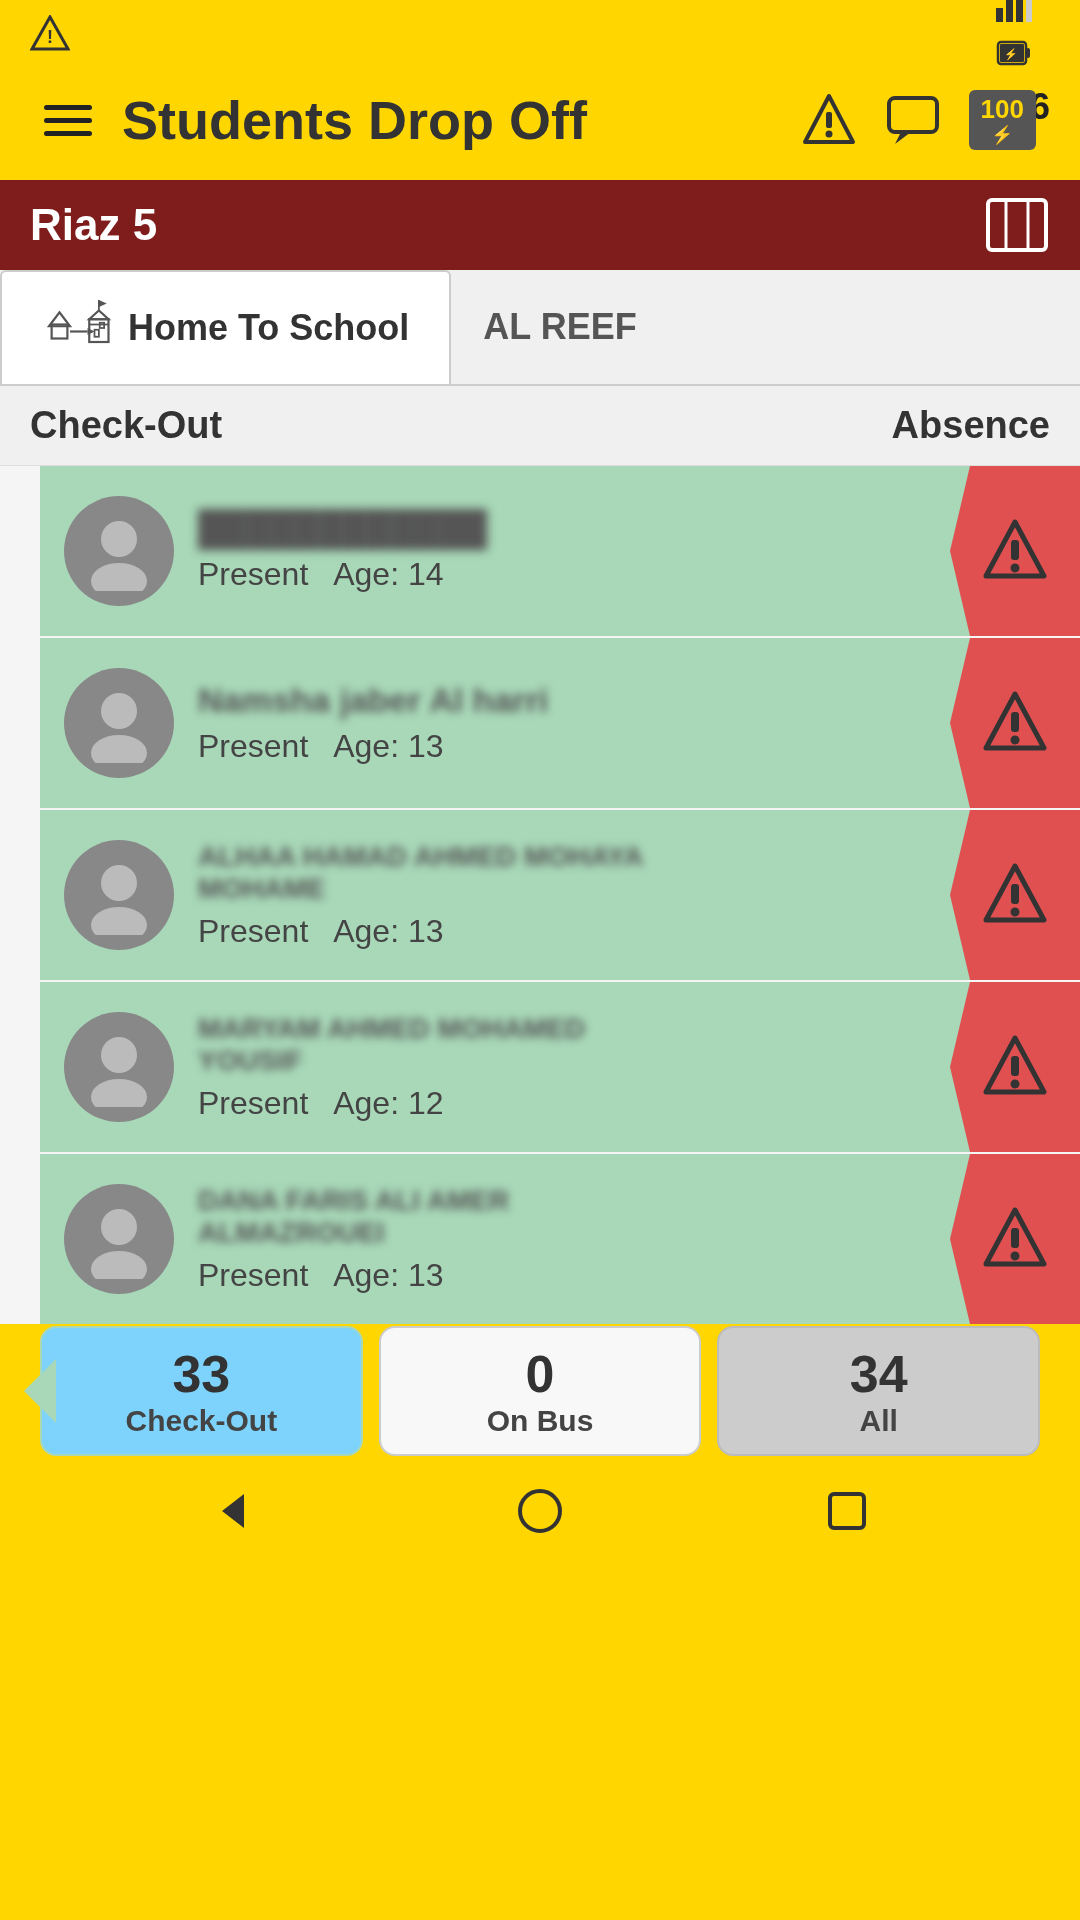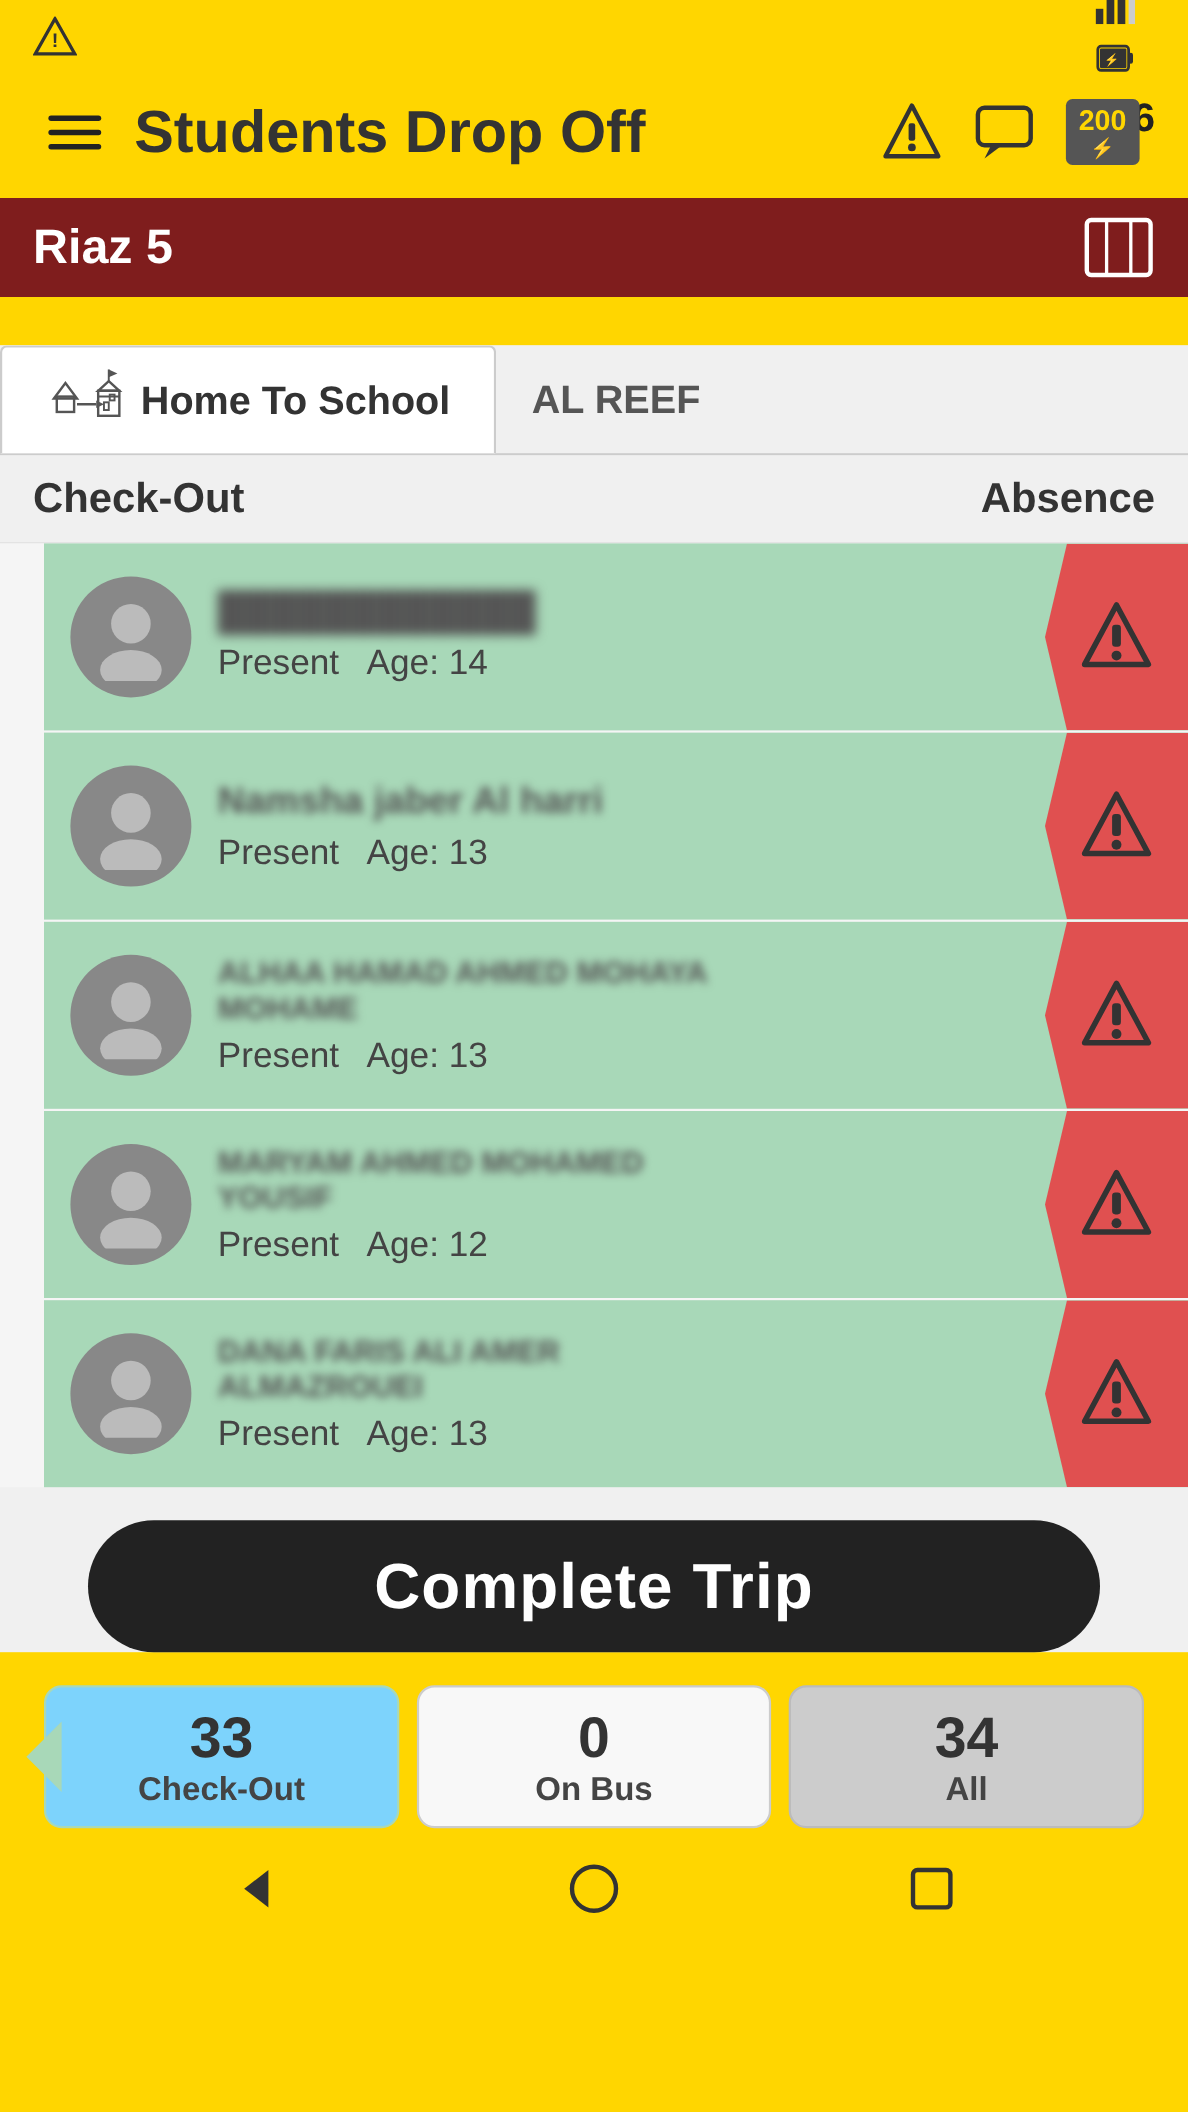--- a/index.html
+++ b/index.html
@@ -114,25 +114,24 @@
     }
     .map-icon-btn {
       background: none;
       border: none;
       cursor: pointer;
     }
 
     
     .tab-bar {
       background: #f0f0f0;
-      height: 100px;
+      height: 116px;
       display: flex;
       align-items: center;
       border-bottom: 2px solid #ccc;
-      margin-top: 44px;
     }
     .tab-item {
       display: flex;
       align-items: center;
       height: 100%;
       padding: 0 40px;
       cursor: pointer;
       font-size: 36px;
       font-weight: 600;
       color: #555;
@@ -379,21 +378,21 @@
         <circle cx="28" cy="42" r="3.5" fill="#333"></circle>
       </svg>
     </button>
     <button class="header-icon-btn">
       <svg class="chat-svg" viewBox="0 0 56 56">
         <rect x="4" y="6" width="48" height="34" rx="6" fill="none" stroke="#333" stroke-width="4"></rect>
         <polygon points="16,40 10,52 26,40" fill="#333"></polygon>
       </svg>
     </button>
     <div class="score-badge">
-      <div>200</div>
+      <div>100</div>
       <div class="lightning">⚡</div>
     </div>
   </div>
 </div>
 
 <div class="route-bar">
   <span class="route-name">Riaz 5</span>
   <button class="map-icon-btn header-icon-btn">
     <svg width="66" height="66" viewBox="0 0 66 66">
       <rect x="4" y="8" width="58" height="50" rx="4" fill="none" stroke="#fff" stroke-width="4"></rect>
@@ -532,21 +531,20 @@
         <svg width="70" height="70" viewBox="0 0 70 70">
           <polygon points="35,6 64,60 6,60" fill="none" stroke="#333" stroke-width="5" stroke-linejoin="round"></polygon>
           <rect x="31" y="24" width="8" height="20" rx="3" fill="#333"></rect>
           <circle cx="35" cy="52" r="4.5" fill="#333"></circle>
         </svg>
       </div>
     </div>
 
   </div>
 
-  <button class="complete-trip-btn">Complete Trip</button>
 
 </div>
 
 <div class="bottom-stats">
   <button class="stat-btn checkout">
     <span class="stat-number">33</span>
     <span class="stat-label">Check-Out</span>
   </button>
   <button class="stat-btn onbus">
     <span class="stat-number">0</span>

